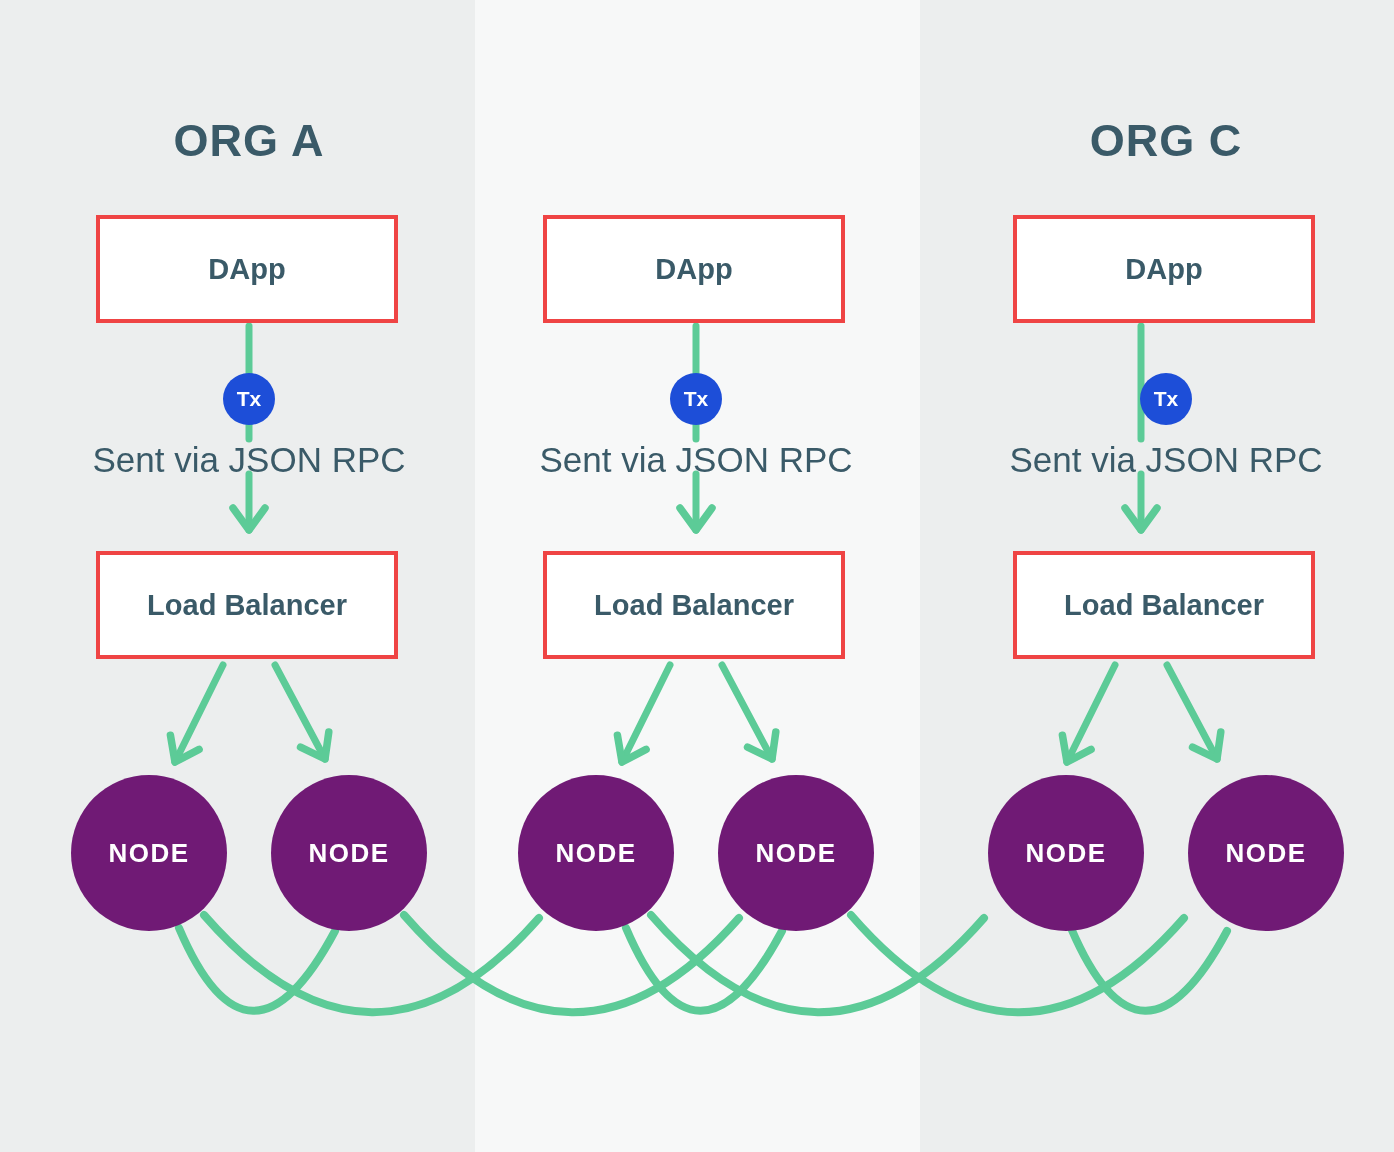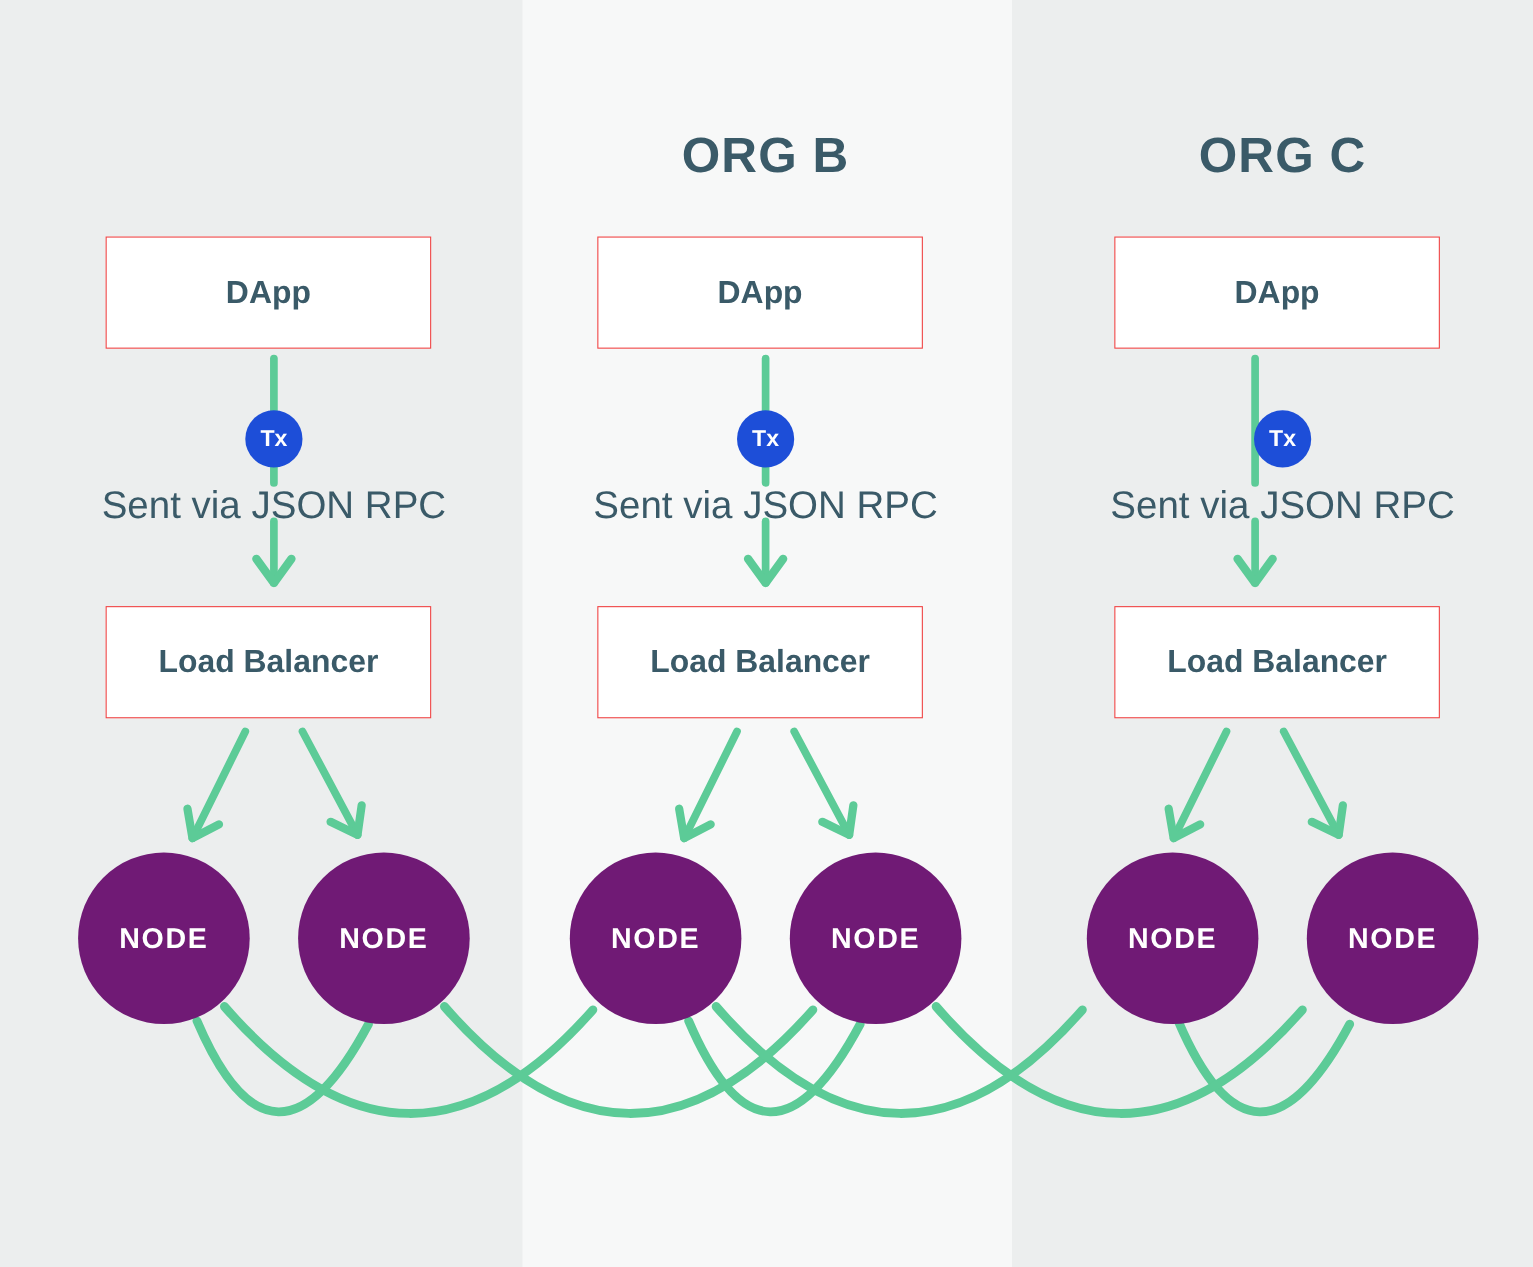--- a/index.html
+++ b/index.html
@@ -51,21 +51,21 @@
     letter-spacing: 1px;
     color: #3A5A68;
   }
 
   .box {
     position: absolute;
     left: 7px;
     width: 294px;
     height: 100px;
     background: #FFFFFF;
-    border: 1px solid #ef4444;
+    border: 4px solid #ef4444;
     display: flex;
     align-items: center;
     justify-content: center;
     font-size: 29px;
     font-weight: bold;
     color: #3A5A68;
     box-sizing: content-box;
   }
   .dapp-box { top: 215px; }
   .lb-box   { top: 551px; text-align: right; }
@@ -156,40 +156,40 @@
       <path d="M626 928 Q696 1092 782 931"></path>
       <path d="M1071 928 Q1141 1092 1227 931"></path>
       <path d="M204 915 Q372 1108 539 918"></path>
       <path d="M404 915 Q572 1108 739 918"></path>
       <path d="M651 915 Q818 1108 984 918"></path>
       <path d="M851 915 Q1018 1108 1184 918"></path>
     </g>
   </svg>
 
   <section class="column col-a">
+    <h2 class="org-title">ORG A</h2>
     <div class="box dapp-box">
       <span>DApp</span>
     </div>
     <div class="tx-badge">
       <span>Tx</span>
     </div>
     <div class="rpc-caption">Sent via JSON RPC</div>
     <div class="box lb-box">
       <span>Load Balancer</span>
     </div>
     <div class="node node-l">
       <span>NODE</span>
     </div>
     <div class="node node-r">
       <span>NODE</span>
     </div>
   </section>
 
   <section class="column col-b">
-    <h2 class="org-title">ORG B</h2>
     <div class="box dapp-box">
       <span>DApp</span>
     </div>
     <div class="tx-badge">
       <span>Tx</span>
     </div>
     <div class="rpc-caption">Sent via JSON RPC</div>
     <div class="box lb-box">
       <span>Load Balancer</span>
     </div>

